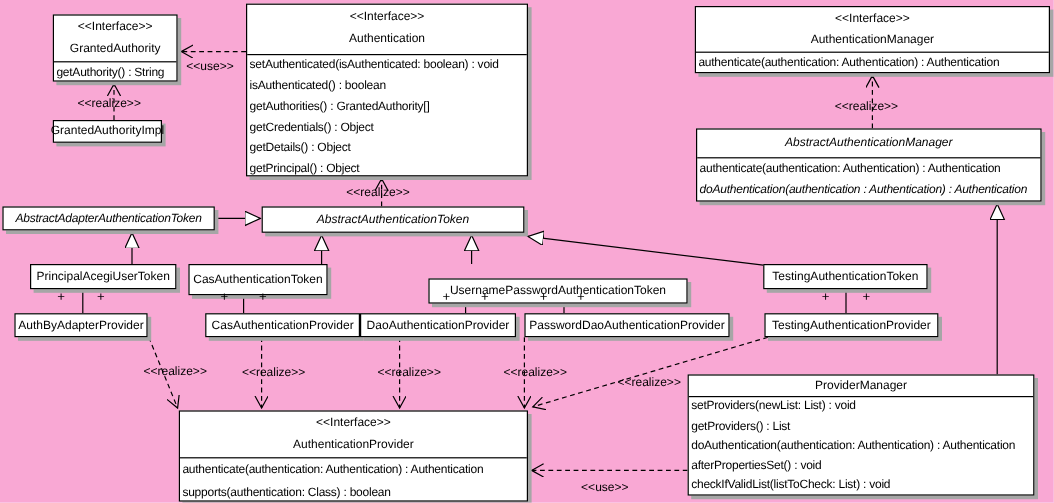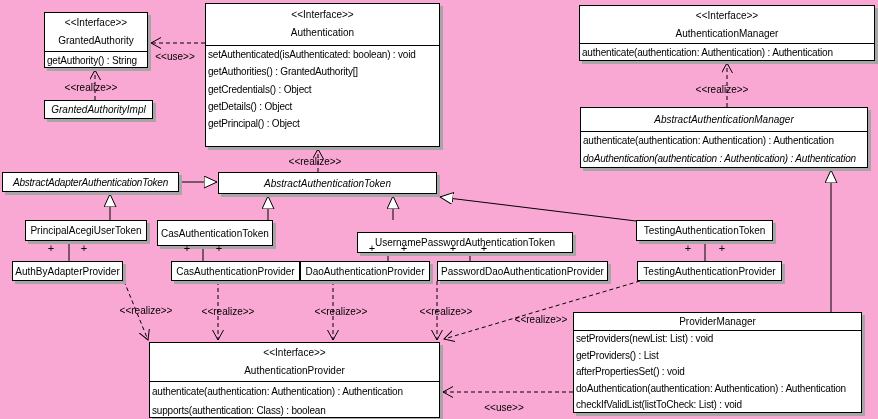--- a/index.html
+++ b/index.html
@@ -76,35 +76,36 @@
     </div>
     <div class="m">getAuthority() : String</div>
   </div>
 
   <div class="box au" style="left:205px;top:3px;width:235px;height:144px;">
     <div class="hd sep" style="height:39px;padding-top:2px;">
       <div class="st">&lt;&lt;Interface&gt;&gt;</div>
       <div class="nm">Authentication</div>
     </div>
     <div class="m">setAuthenticated(isAuthenticated: boolean) : void</div>
+    <div class="m">isAuthenticated() : boolean</div>
     <div class="m">getAuthorities() : GrantedAuthority[]</div>
     <div class="m">getCredentials() : Object</div>
     <div class="m">getDetails() : Object</div>
     <div class="m">getPrincipal() : Object</div>
   </div>
 
   <div class="box am" style="left:579px;top:5px;width:296px;height:56px;">
     <div class="hd sep" style="height:36px;padding-top:1px;">
       <div class="st">&lt;&lt;Interface&gt;&gt;</div>
       <div class="nm">AuthenticationManager</div>
     </div>
     <div class="m">authenticate(authentication: Authentication) : Authentication</div>
   </div>
 
-  <div class="box" style="left:44px;top:100px;width:109px;height:19px;font-style:italic;">
+  <div class="box" style="left:44px;top:100px;width:91px;height:19px;">
     <div class="one">GrantedAuthorityImpl</div>
   </div>
 
   <div class="box aam" style="left:580px;top:107px;width:288px;height:61px;">
     <div class="hd sep it" style="height:23px;line-height:23px;">AbstractAuthenticationManager</div>
     <div class="m">authenticate(authentication: Authentication) : Authentication</div>
     <div class="m it">doAuthentication(authentication : Authentication) : Authentication</div>
   </div>
 
   <div class="box" style="left:2px;top:172px;width:177px;height:20px;">
@@ -157,22 +158,22 @@
       <div class="nm">AuthenticationProvider</div>
     </div>
     <div class="m">authenticate(authentication: Authentication) : Authentication</div>
     <div class="m">supports(authentication: Class) : boolean</div>
   </div>
 
   <div class="box pm" style="left:573px;top:312px;width:289px;height:101px;">
     <div class="hd sep" style="height:17px;line-height:17px;">ProviderManager</div>
     <div class="m">setProviders(newList: List) : void</div>
     <div class="m">getProviders() : List</div>
+    <div class="m">doAuthentication(authentication: Authentication) : Authentication</div>
     <div class="m">afterPropertiesSet() : void</div>
-    <div class="m">doAuthentication(authentication: Authentication) : Authentication</div>
     <div class="m">checkIfValidList(listToCheck: List) : void</div>
   </div>
 
   <div class="lbl" style="left:91px;top:87px;">&lt;&lt;realize&gt;&gt;</div>
   <div class="lbl" style="left:175px;top:56px;">&lt;&lt;use&gt;&gt;</div>
   <div class="lbl" style="left:315px;top:161px;">&lt;&lt;realize&gt;&gt;</div>
   <div class="lbl" style="left:722px;top:89px;">&lt;&lt;realize&gt;&gt;</div>
   <div class="lbl" style="left:146px;top:310px;">&lt;&lt;realize&gt;&gt;</div>
   <div class="lbl" style="left:228px;top:311px;">&lt;&lt;realize&gt;&gt;</div>
   <div class="lbl" style="left:341px;top:311px;">&lt;&lt;realize&gt;&gt;</div>

